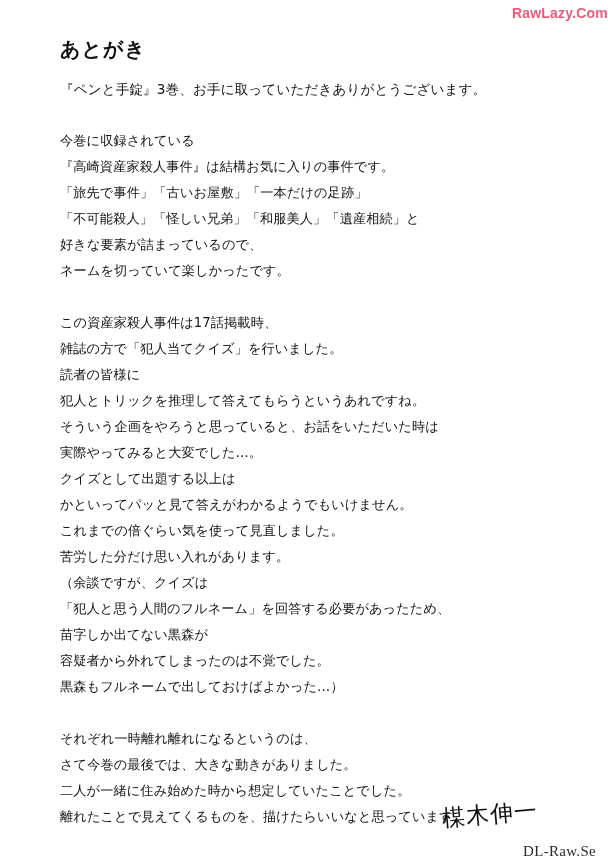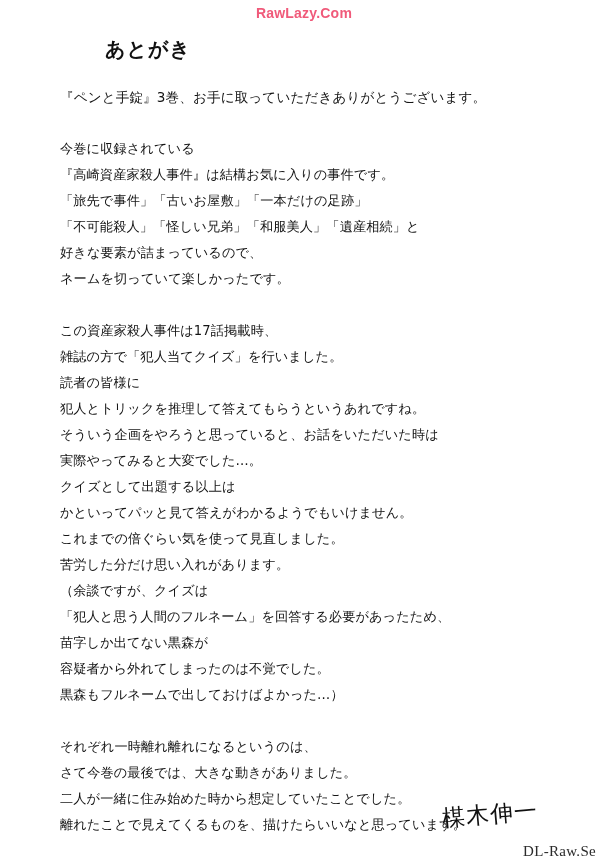--- a/index.html
+++ b/index.html
@@ -19,21 +19,21 @@
     position: relative;
     width: 608px;
     height: 864px;
     box-sizing: border-box;
   }
   .watermark-top {
     position: absolute;
     top: 5px;
     left: 0;
     width: 100%;
-    text-align: center;
+    text-align: right;
     font-family: "Liberation Sans", sans-serif;
     font-weight: bold;
     font-size: 14px;
     letter-spacing: 0.2px;
     color: #f05a7a;
   }
   .watermark-bottom {
     position: absolute;
     right: 12px;
     bottom: 4px;
@@ -44,35 +44,34 @@
   }
   .title {
     position: absolute;
     top: 36px;
     left: 60px;
     font-family: "DejaVu Sans", sans-serif;
     font-weight: bold;
     font-size: 20px;
     letter-spacing: 1px;
     color: #111;
-    margin-left: 45px;
   }
   .body-text {
     position: absolute;
     top: 76px;
     left: 60px;
     width: 510px;
     font-family: "DejaVu Sans", sans-serif;
     font-size: 13.2px;
     line-height: 26px;
     color: #141414;
     letter-spacing: 0.1px;
   }
   .para {
-    margin: 8px 0 26px 0;
+    margin: 0 0 26px 0;
   }
   .para .line {
     display: block;
     white-space: nowrap;
   }
   .para.first .line {
     font-size: 13.6px;
   }
   .signature {
     position: absolute;

